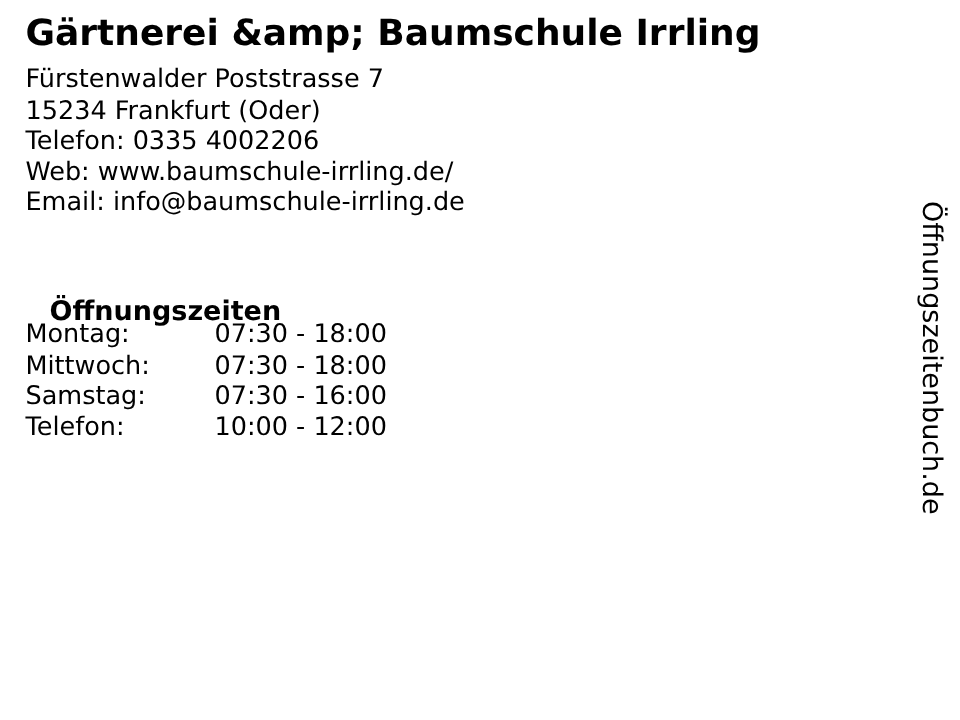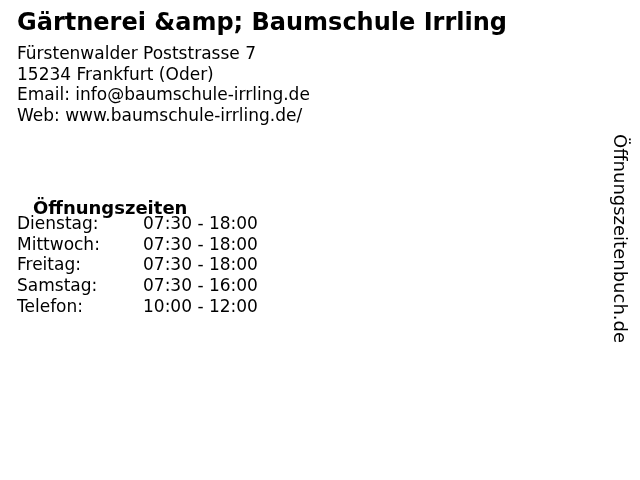--- a/index.html
+++ b/index.html
@@ -72,35 +72,33 @@
 </head>
 <body>
 
 <div>
 
   <h1 class="title">Gärtnerei &amp;amp; Baumschule Irrling</h1>
 
   <div class="contact">
     <div class="contact-line">Fürstenwalder Poststrasse 7</div>
     <div class="contact-line">15234 Frankfurt (Oder)</div>
+    <div class="contact-line">Telefon: 0335 4002206</div>
+    <div class="contact-line">Web: www.baumschule-irrling.de/</div>
     <div class="contact-line">Email: info@baumschule-irrling.de</div>
-    <div class="contact-line">Web: www.baumschule-irrling.de/</div>
   </div>
 
   <h2 class="hours-heading">Öffnungszeiten</h2>
 
   <div class="hours">
     <div class="hours-row">
-      <span class="day">Dienstag:</span><span class="time">07:30 - 18:00</span>
+      <span class="day">Montag:</span><span class="time">07:30 - 18:00</span>
     </div>
     <div class="hours-row">
       <span class="day">Mittwoch:</span><span class="time">07:30 - 18:00</span>
-    </div>
-    <div class="hours-row">
-      <span class="day">Freitag:</span><span class="time">07:30 - 18:00</span>
     </div>
     <div class="hours-row">
       <span class="day">Samstag:</span><span class="time">07:30 - 16:00</span>
     </div>
     <div class="hours-row">
       <span class="day">Telefon:</span><span class="time">10:00 - 12:00</span>
     </div>
   </div>
 
   <div class="watermark">Öffnungszeitenbuch.de</div>

